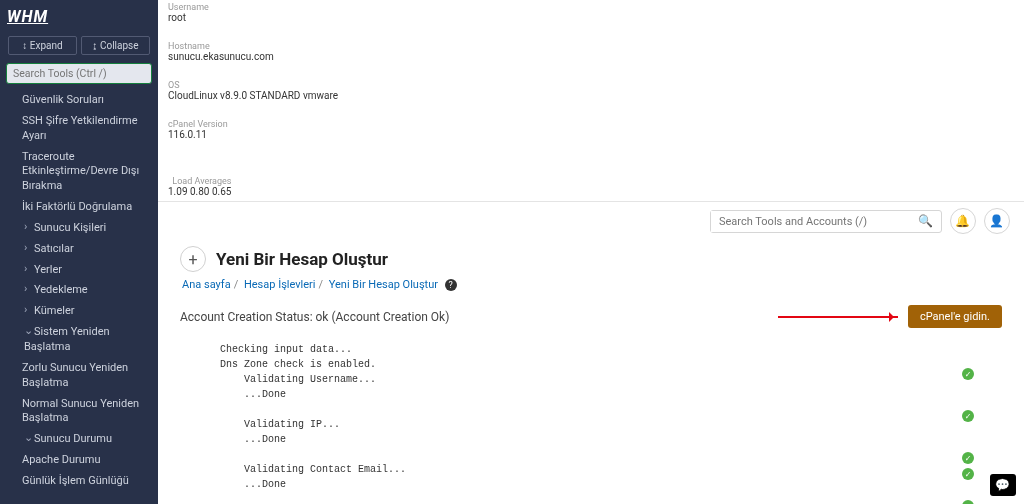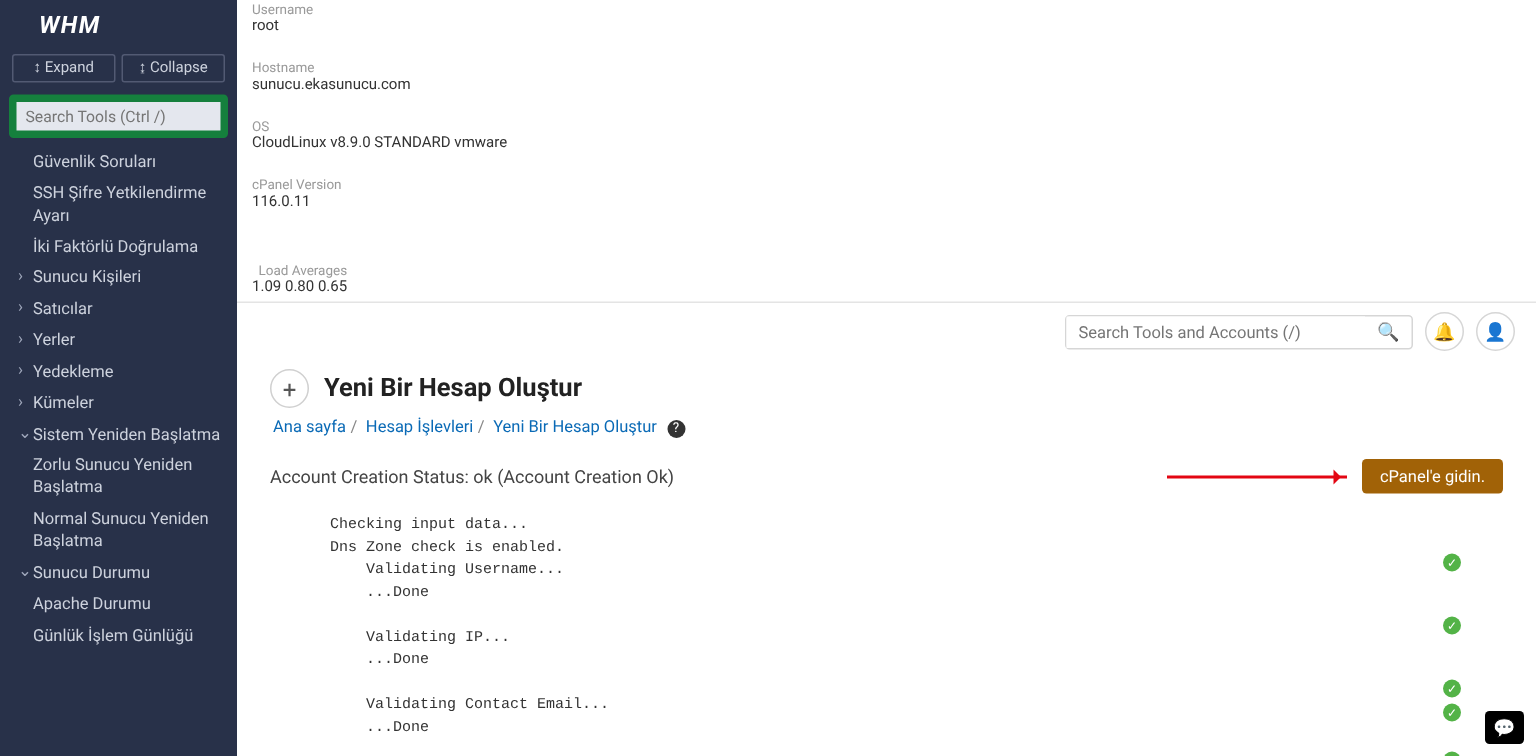--- a/index.html
+++ b/index.html
@@ -1,28 +1,28 @@
 <!DOCTYPE html>
 <html><head>
 <meta charset="utf-8">
 <style>
 * { margin: 0; padding: 0; box-sizing: border-box; font-family: -apple-system, BlinkMacSystemFont, "Segoe UI", Roboto, Arial, sans-serif; }
 body { width: 1024px; height: 504px; overflow: hidden; background: #f1f1f1; }
 .app { display: flex; width: 100%; height: 100%; }
 
 
 .sidebar { width: 158px; background: #283149; color: #cdd2dd; display: flex; flex-direction: column; font-size: 11px; }
-.logo { height: 32px; display: flex; align-items: center; padding: 0 26px; color: #fff; font-weight: 700; letter-spacing: 1px; font-size: 16px; font-style: italic; }
+.logo { height: 32px; display: flex; align-items: center; padding: 0 7px; color: #fff; font-weight: 700; letter-spacing: 1px; font-size: 16px; font-style: italic; text-decoration: underline; }
 .sb-buttons { display: flex; gap: 4px; padding: 4px 8px; }
 .sb-btn { flex: 1; background: transparent; border: 1px solid #525a73; color: #cdd2dd; font-size: 10px; padding: 3px 4px; border-radius: 2px; cursor: pointer; }
 .sb-search { margin: 4px 6px 6px; }
-.sb-search input { width: 100%; background: #e4e7ee; border: 5px solid #15803d; border-radius: 3px; padding: 3px 6px; font-size: 10.5px; color: #333; }
+.sb-search input { width: 100%; background: #e4e7ee; border: 1px solid #15803d; border-radius: 3px; padding: 3px 6px; font-size: 10.5px; color: #333; }
 .sb-list { flex: 1; overflow: hidden; }
 .sb-item { padding: 3px 10px 3px 22px; line-height: 1.35; cursor: pointer; font-size: 11px; }
-.sb-item.expandable { padding-left: 12px; }
+.sb-item.expandable { padding-left: 24px; }
 .sb-item.expandable::before { content: "›"; display: inline-block; width: 10px; color: #9ea6ba; transform: translateY(-1px); }
 .sb-item.expandable.open::before { content: "⌄"; }
 
 
 .main { flex: 1; display: flex; flex-direction: column; background: #fff; min-width: 0; }
 .topbar { display: flex; align-items: flex-start; border-bottom: 1px solid #e4e4e4; font-size: 10px; color: #555; padding: 2px 10px 4px; gap: 18px; background:#fff;flex-direction:column; }
 .tb-col .lbl { color: #999; font-size: 9px; }
 .tb-col .val { font-size: 10px; color: #333; }
 .tb-spacer { flex: 1; }
 .tb-load { text-align: right; }
@@ -71,20 +71,21 @@
     <div class="sb-buttons">
       <button class="sb-btn">↕ <span>Expand</span></button>
       <button class="sb-btn">↨ <span>Collapse</span></button>
     </div>
     <div class="sb-search">
       <input type="text" placeholder="Search Tools (Ctrl /)" style="">
     </div>
     <div class="sb-list" id="sb-list">
         <div class="sb-item">Güvenlik Soruları</div>
         <div class="sb-item">SSH Şifre Yetkilendirme Ayarı</div>
+        <div class="sb-item">Traceroute Etkinleştirme/Devre Dışı Bırakma</div>
         <div class="sb-item">İki Faktörlü Doğrulama</div>
         <div class="sb-item expandable">Sunucu Kişileri</div>
         <div class="sb-item expandable">Satıcılar</div>
         <div class="sb-item expandable">Yerler</div>
         <div class="sb-item expandable">Yedekleme</div>
         <div class="sb-item expandable">Kümeler</div>
         <div class="sb-item expandable open">Sistem Yeniden Başlatma</div>
         <div class="sb-item">Zorlu Sunucu Yeniden Başlatma</div>
         <div class="sb-item">Normal Sunucu Yeniden Başlatma</div>
         <div class="sb-item expandable open">Sunucu Durumu</div>

